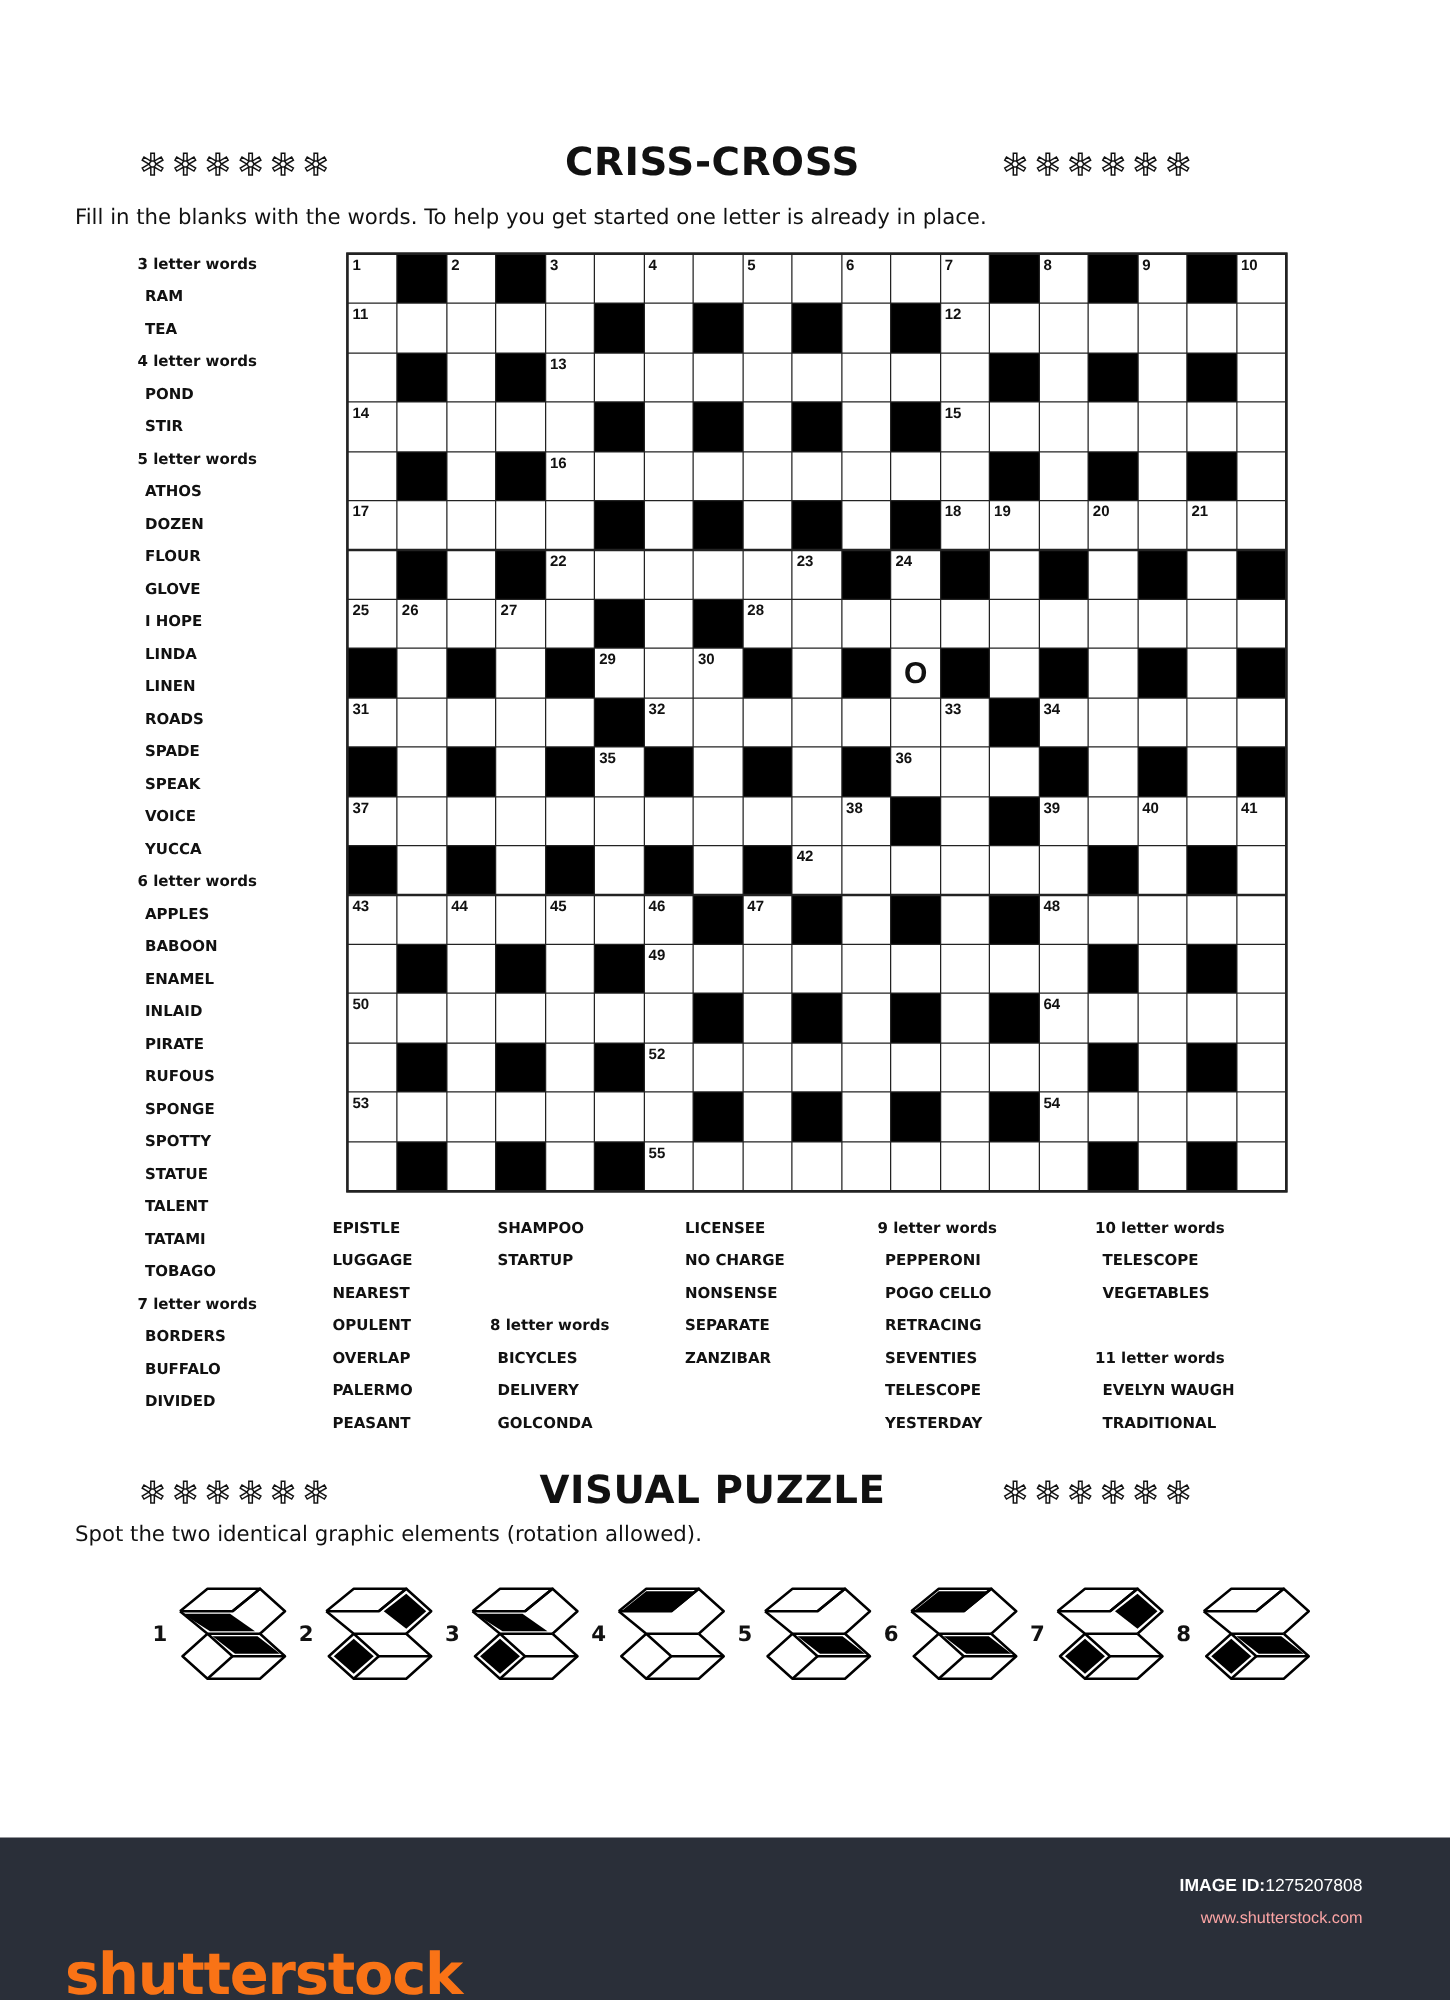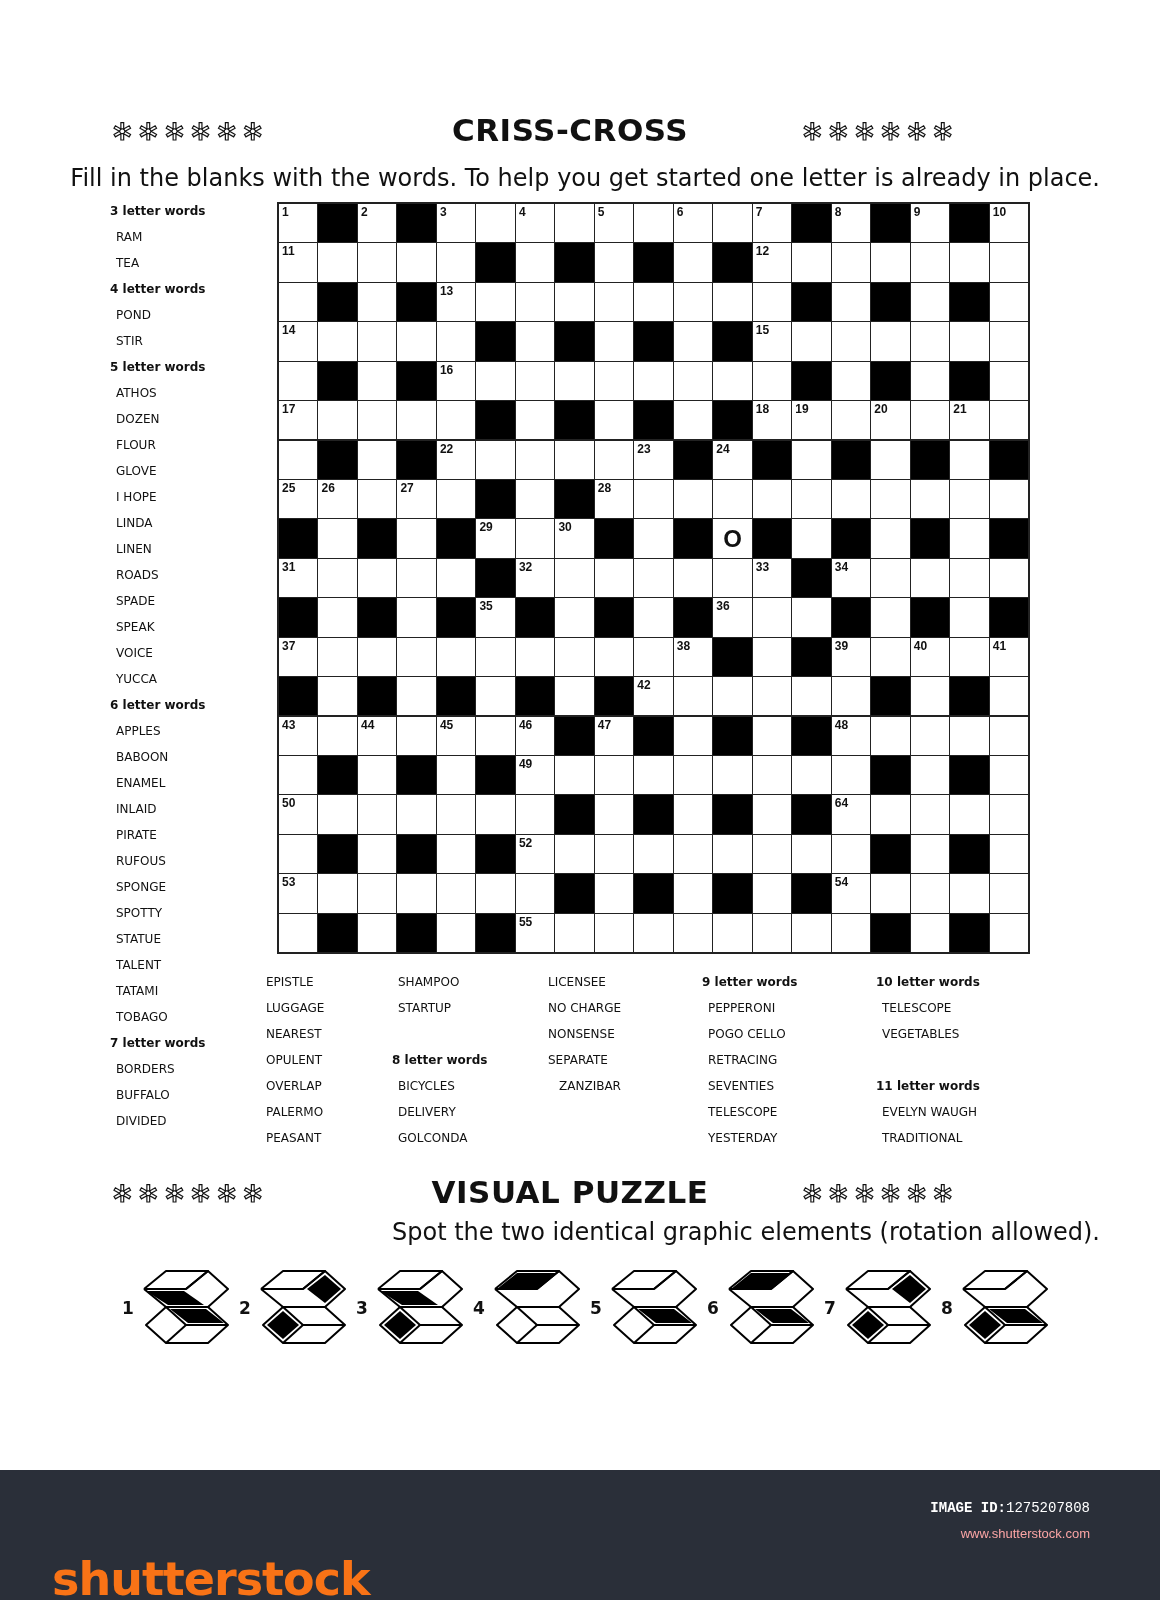--- a/index.html
+++ b/index.html
@@ -1,38 +1,38 @@
 <!DOCTYPE html>
 <html><head>
 <meta charset="utf-8">
 <style>
   * { box-sizing: border-box; margin: 0; padding: 0; }
   html, body { width: 1160px; height: 1600px; background: #fff; overflow: hidden; }
   body { position: relative; font-family: "DejaVu Sans", sans-serif; color: #111; }
   .page { position: absolute; left: 0; top: 0; width: 1160px; height: 1500px; background: #fff; }
   .stars { position: absolute; font-size: 24px; letter-spacing: 6px; color: #fff; -webkit-text-stroke: 1.2px #111; font-family: "DejaVu Sans", sans-serif; line-height: 1; }
   .title { position: absolute; font-weight: bold; font-size: 31px; text-align: center; letter-spacing: 0.5px; font-family: "DejaVu Sans", sans-serif; }
-  .subtitle { position: absolute; font-size: 24px; text-align: right; font-family: "DejaVu Sans", sans-serif; }
+  .subtitle { position: absolute; font-size: 17px; text-align: left; font-family: "DejaVu Sans", sans-serif; }
   .grid { position: absolute; left: 277px; top: 202px; width: 753px; height: 752px; border: 2px solid #222;
           display: grid; grid-template-columns: repeat(19, 1fr); grid-template-rows: repeat(19, 1fr); background: #222; gap: 1.2px; }
   .cell { background: #fff; position: relative; }
   .cell.black { background: #000; }
   .cell .num { position: absolute; left: 3px; top: 2px; font-size: 12px; font-weight: bold; font-family: "Liberation Sans", sans-serif; line-height: 1; }
   .cell .letter { position: absolute; left: 0; right: 0; top: 6px; text-align: center; font-size: 24px; font-weight: bold; font-family: "Liberation Sans", sans-serif; }
   .wordcol { position: absolute; font-family: "DejaVu Sans", sans-serif; font-size: 12px; line-height: 26px; }
   .wordcol .hdr { font-weight: bold; }
-  .wordcol .w { font-weight: normal; padding-left: 6px; }
+  .wordcol .w { font-weight: bold; padding-left: 6px; }
   .wordcol .gap { height: 26px; }
   .puzzle-row { position: absolute; left: 118px; top: 1258px; width: 920px; height: 104px; }
   .piece { position: absolute; top: 0; width: 110px; height: 104px; }
   .piece .pnum { position: absolute; left: 4px; top: 40px; font-size: 17px; font-weight: bold; font-family: "DejaVu Sans", sans-serif; }
   .piece svg { position: absolute; left: 14px; top: 0; }
   .footer { position: absolute; left: 0; top: 1470px; width: 1160px; height: 130px; background: #2a2f39; }
   .logo { position: absolute; left: 52px; top: 42px; color: #f97316; font-size: 46px; font-weight: bold; font-family: "DejaVu Sans", sans-serif; letter-spacing: -1px; margin-top: 40px; }
-  .imgid { position: absolute; right: 70px; top: 30px; color: #fff; font-size: 14px; font-family: Liberation Mono, monospace; }
+  .imgid { position: absolute; right: 70px; top: 30px; color: #fff; font-size: 14px; font-family: Liberation Sans, sans-serif; }
   .imgid b { font-weight: bold; }
   .site { position: absolute; right: 70px; top: 56px; color: #fca5a5; font-size: 13px; font-family: "Liberation Sans", sans-serif; }
 </style>
 </head>
 <body>
 
 <div class="page">
   <div class="stars" style="left:112px; top:120px;">✲✲✲✲✲✲</div>
   <div class="title" style="left:380px; top:112px; width:380px;">CRISS-CROSS</div>
   <div class="stars" style="left:802px; top:120px;">✲✲✲✲✲✲</div>
@@ -568,21 +568,21 @@
       <div class="hdr">8 letter words</div>
       <div class="w">BICYCLES</div>
       <div class="w">DELIVERY</div>
       <div class="w">GOLCONDA</div>
     </div>
   <div class="wordcol" id="col3" style="left:548px; top:969px;">
       <div class="w" style="padding-left: 0px;">LICENSEE</div>
       <div class="w" style="padding-left: 0px;">NO CHARGE</div>
       <div class="w" style="padding-left: 0px;">NONSENSE</div>
       <div class="w" style="padding-left: 0px;">SEPARATE</div>
-      <div class="w" style="padding-left: 0px; margin-left: 11px;">ZANZIBAR</div>
+      <div class="w" style="padding-left: 0px;">ZANZIBAR</div>
     </div>
   <div class="wordcol" id="col4" style="left:702px; top:969px;">
       <div class="hdr">9 letter words</div>
       <div class="w">PEPPERONI</div>
       <div class="w">POGO CELLO</div>
       <div class="w">RETRACING</div>
       <div class="w">SEVENTIES</div>
       <div class="w">TELESCOPE</div>
       <div class="w">YESTERDAY</div>
     </div>

